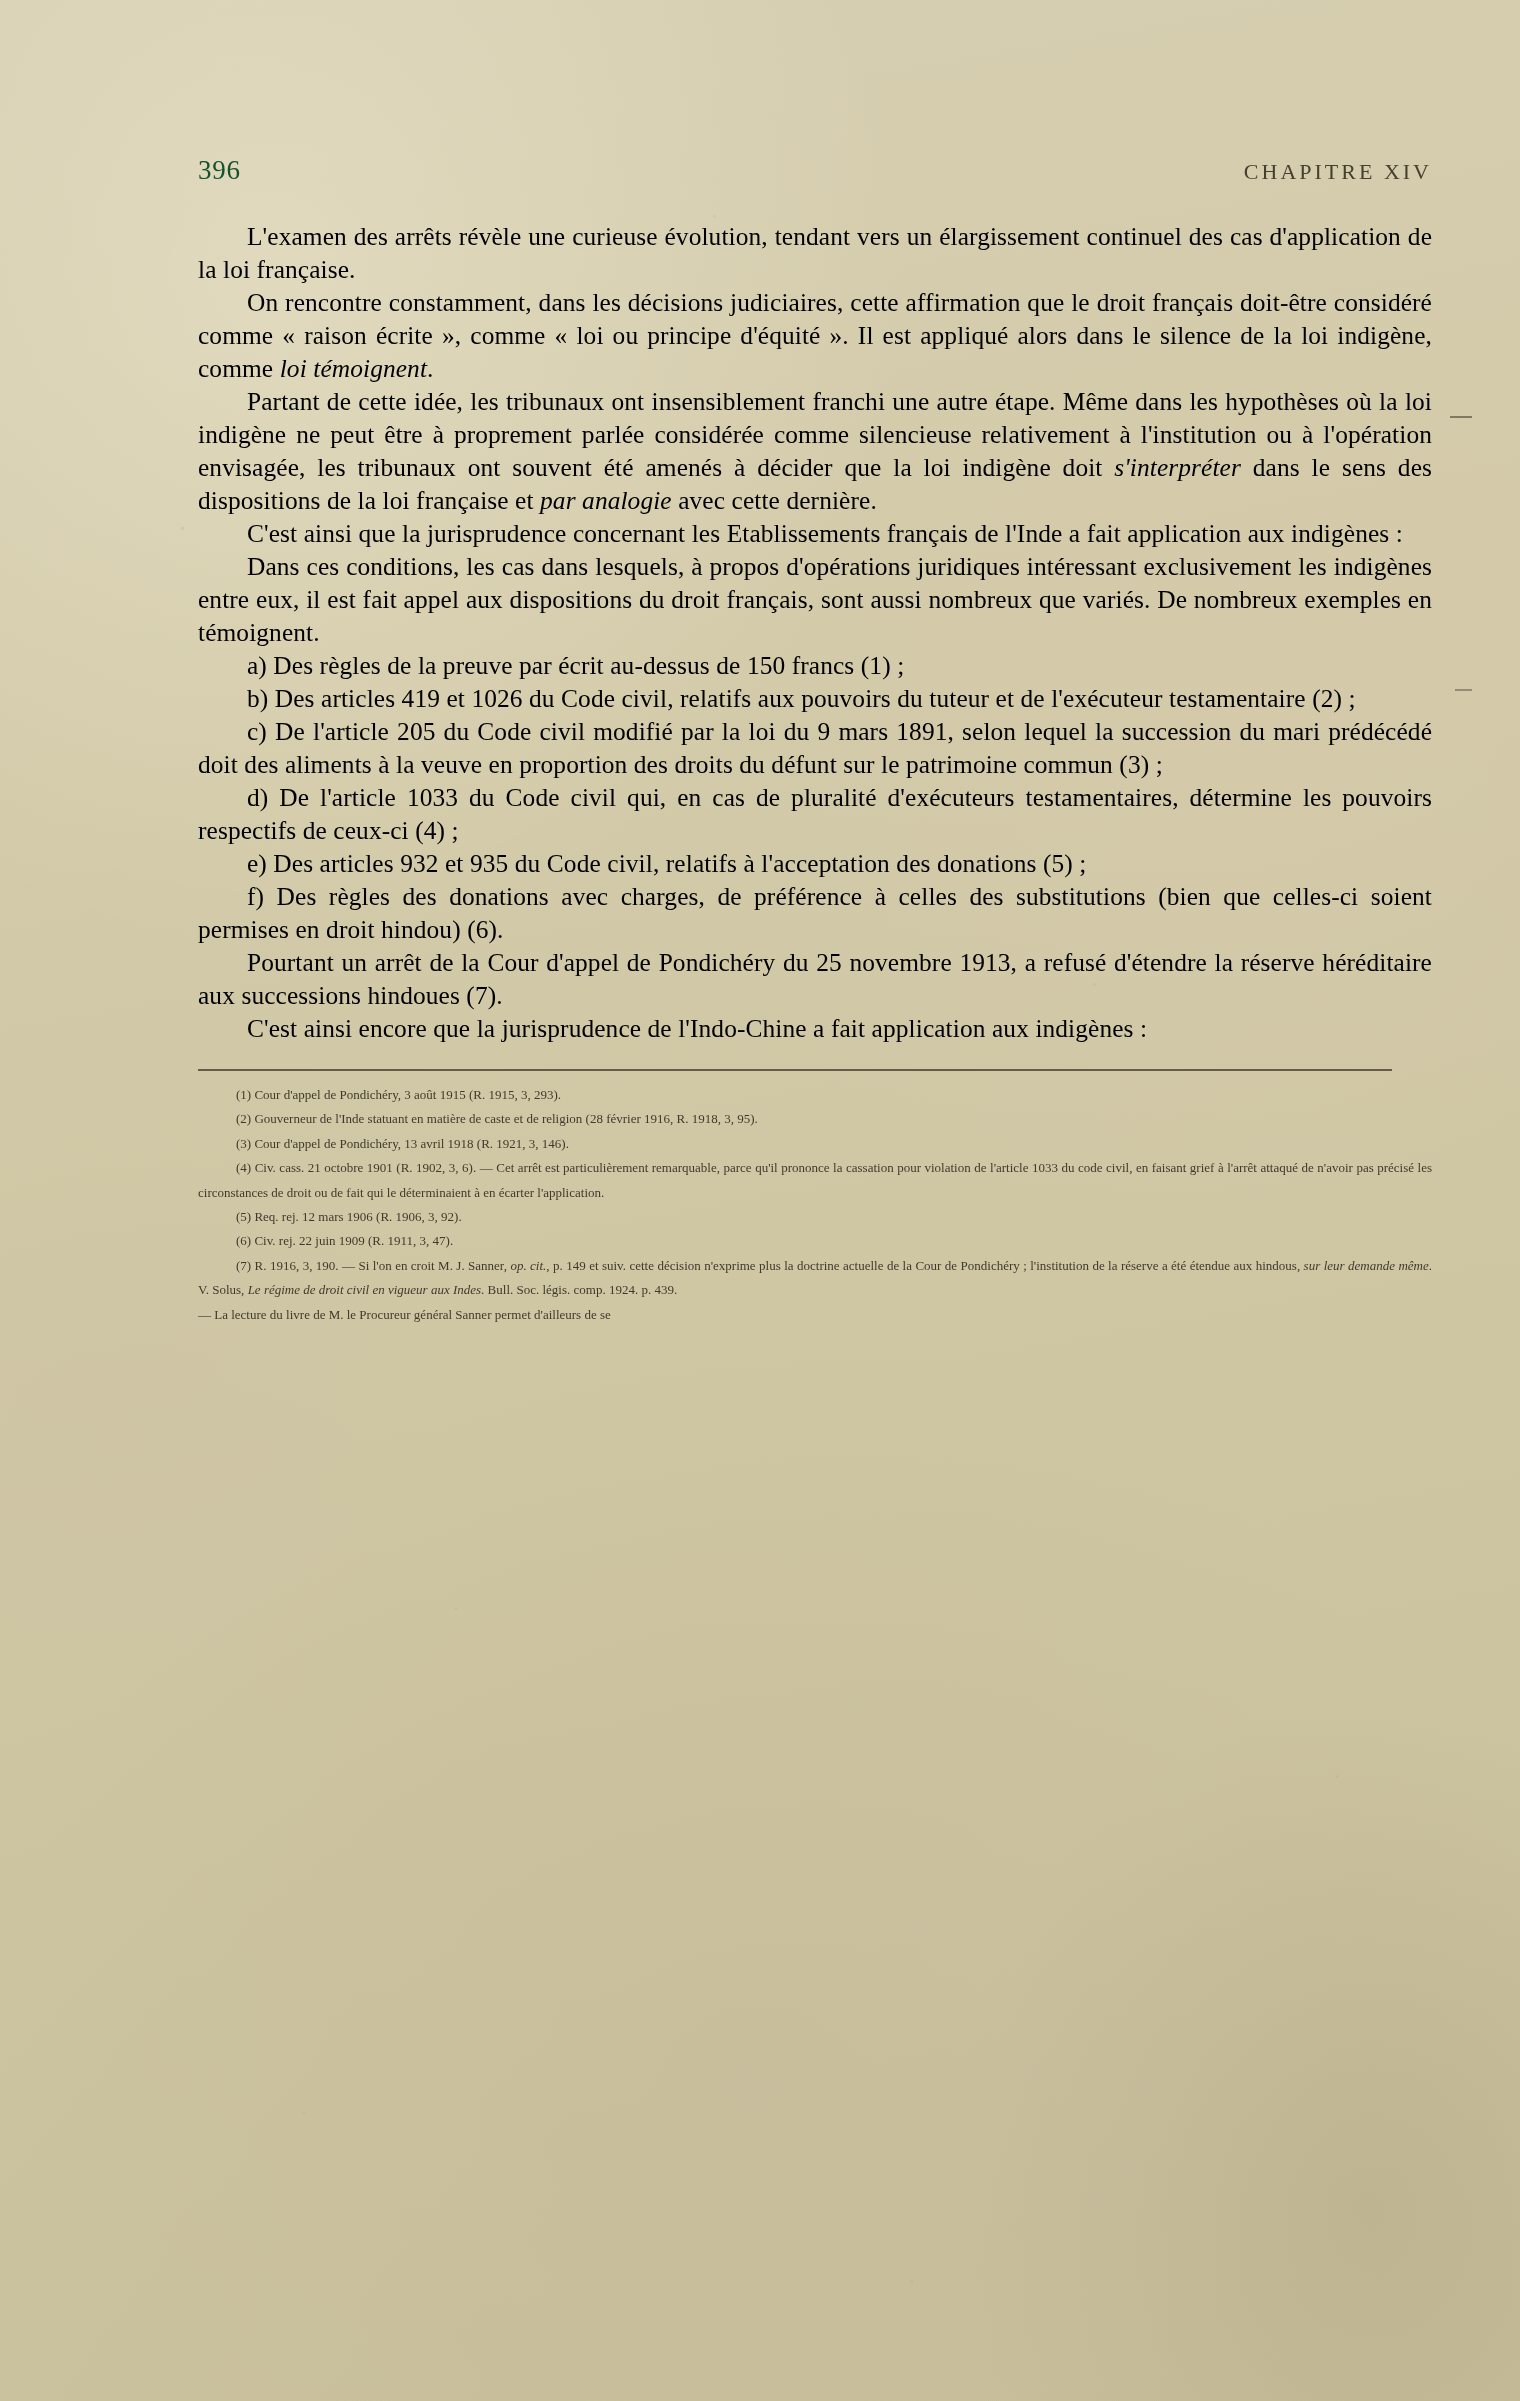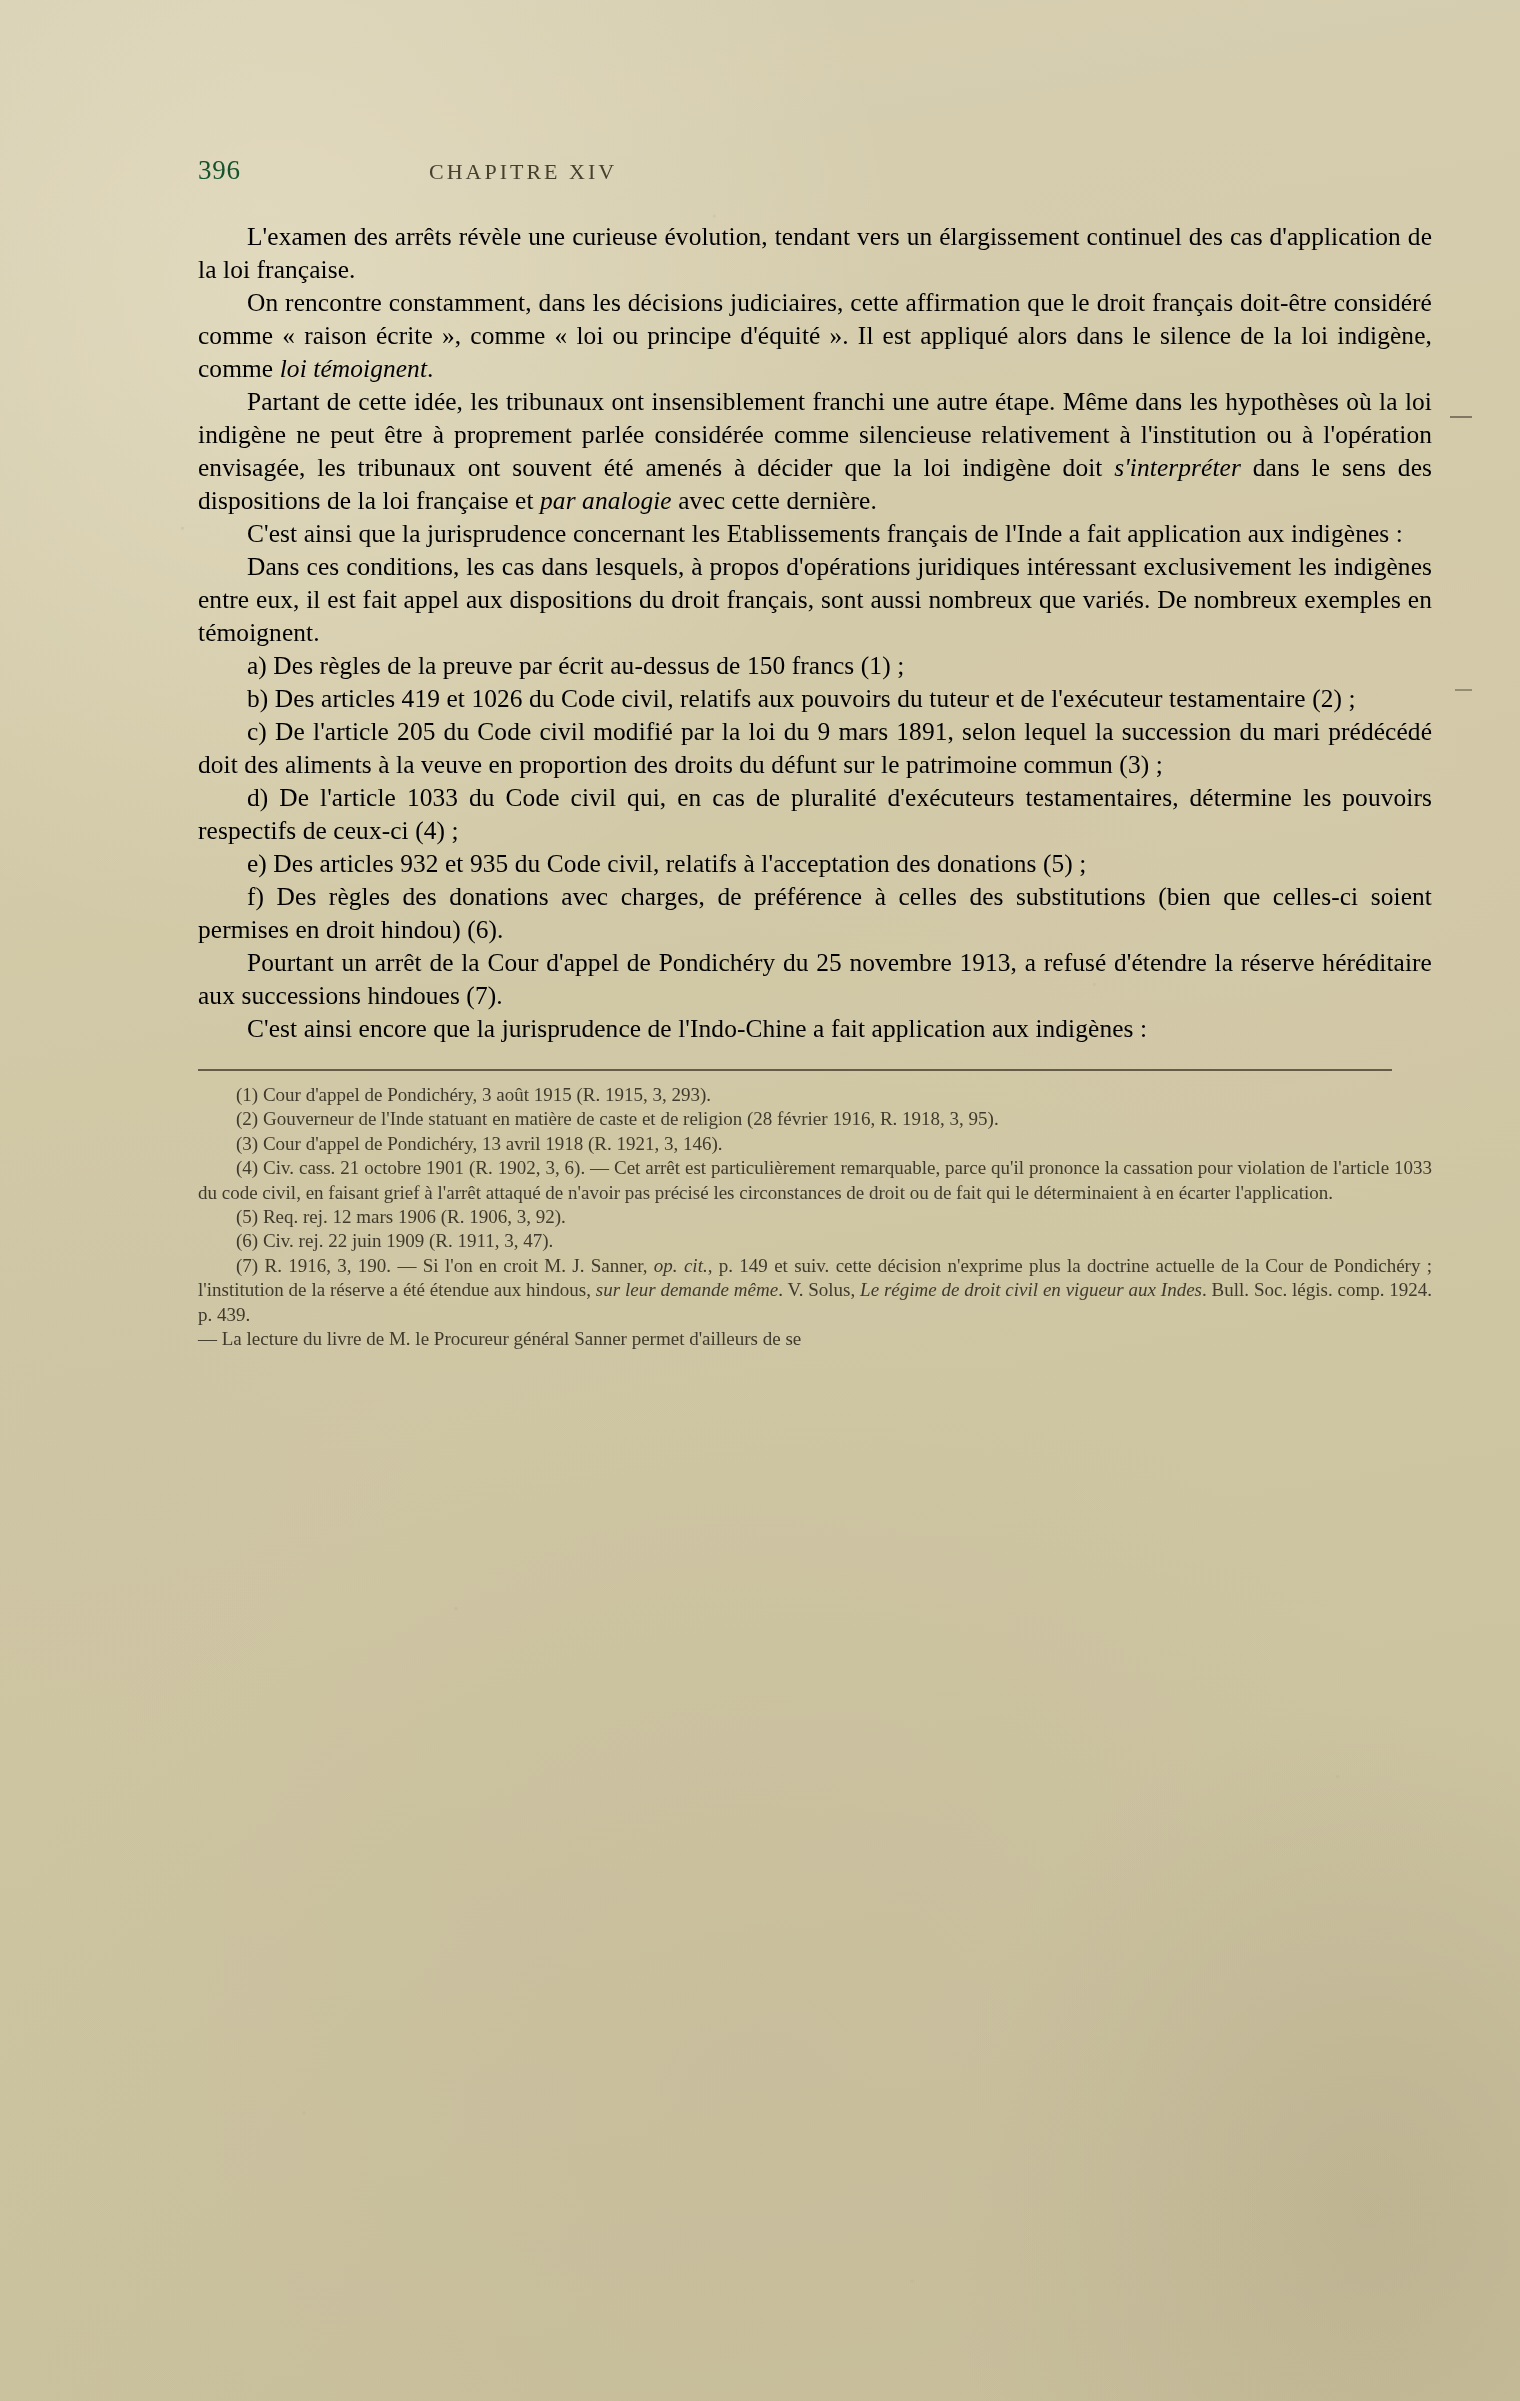--- a/index.html
+++ b/index.html
@@ -56,21 +56,21 @@
     margin-bottom: 38px;
   }
   .folio {
     font-size: 27px;
     letter-spacing: 0.7px;
     color: #14532d;
     width: 172px;
   }
   .chapter-title {
     flex: 1;
-    text-align: left;
+    text-align: right;
     font-size: 22px;
     letter-spacing: 3px;
     color: #46402f;
     padding-left: 59px;
     margin-top: 17px;
   }
   
   .body-block p {
     margin: 0;
     font-size: 25.4px;
@@ -88,21 +88,21 @@
   .fn-rule {
     margin-top: 24px;
     margin-bottom: 12px;
     width: 1194px;
     height: 2px;
     background: #514936;
     opacity: 0.85;
   }
   .footnotes p {
     margin: 0;
-    font-size: 19px;
+    font-size: 13px;
     line-height: 24.4px;
     text-align: justify;
     text-indent: 38px;
     color: #403a2c;
   }
   .footnotes p.cont { text-indent: 0; }
 
   
   .margin-dash {
     position: absolute;

